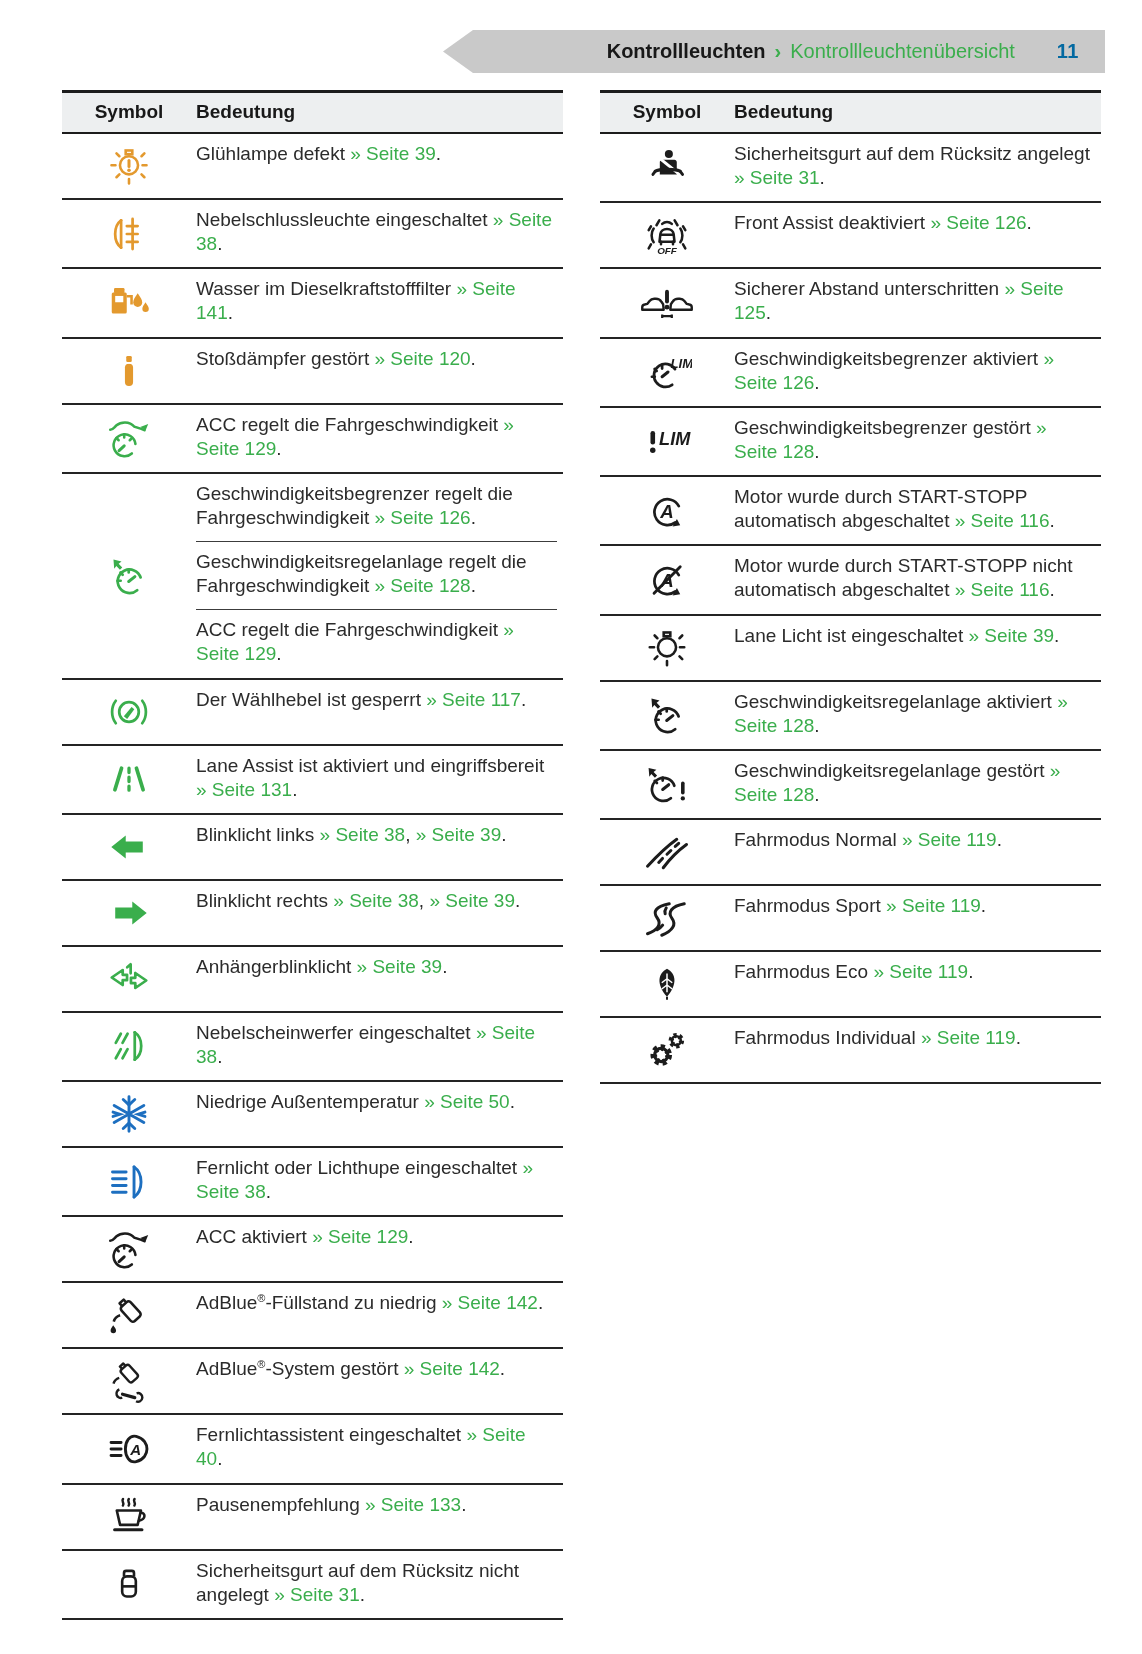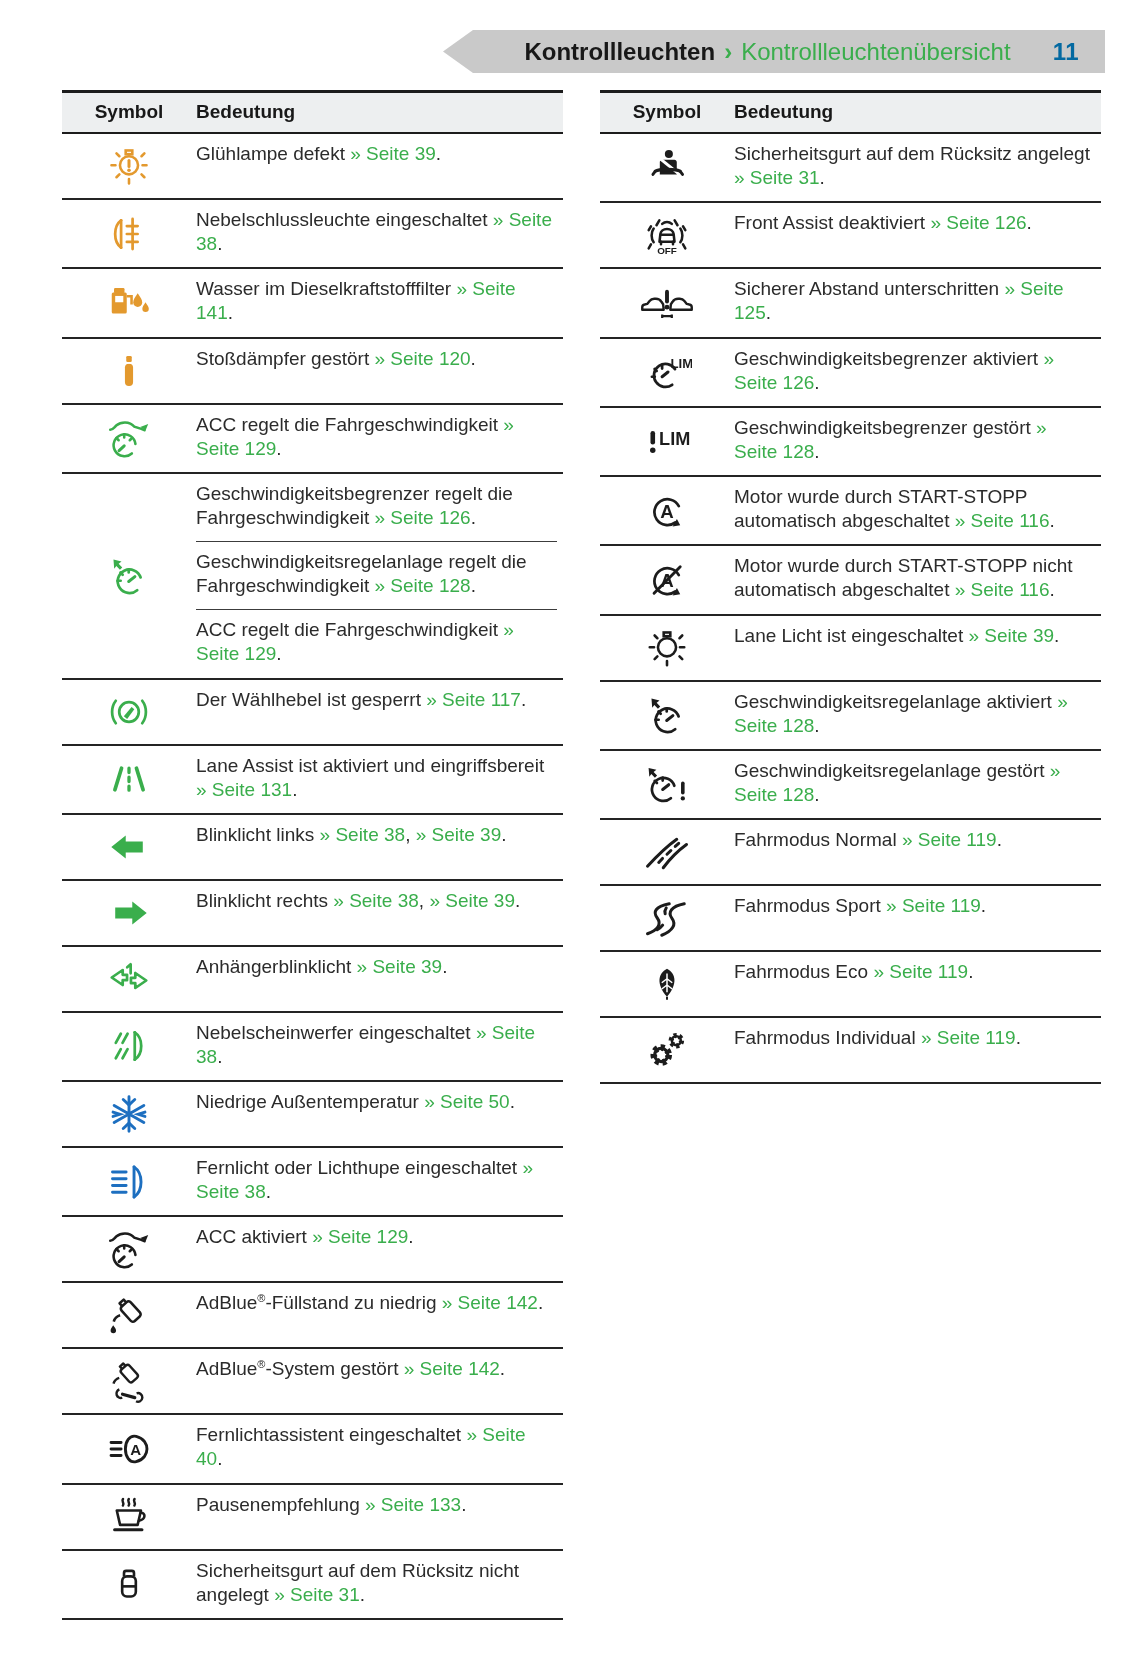--- a/index.html
+++ b/index.html
@@ -9,21 +9,21 @@
     -webkit-font-smoothing:antialiased;
     color:var(--ink,#262626);
   }
   
   .banner{
     position:absolute;left:443px;top:30px;width:662px;height:43px;
     background:var(--banner-bg,#c9c9c9);
     clip-path:polygon(30px 0,100% 0,100% 100%,30px 100%,0 50%);
     display:flex;align-items:center;justify-content:flex-end;
     padding-right:26px;box-sizing:border-box;
-    font-size:24px;white-space:nowrap;
+    font-size:20px;white-space:nowrap;
   }
   .crumb-main{font-weight:bold;color:#181818;}
   .crumb-sep{color:var(--green,#3aae4c);font-weight:bold;margin:0 9px;}
   .crumb-sub{color:var(--green,#3aae4c);}
   .page-num{font-weight:bold;color:#0369a1;margin-left:42px;letter-spacing:.5px;}
 
   
   .tables{position:absolute;left:62px;top:90px;display:flex;gap:37px;align-items:flex-start;}
   .symtable{width:501px;border-top:3px solid #1c1c1c;}
   .thead{
@@ -41,21 +41,21 @@
   }
   .text-cell{flex:1;padding:0 6px 0 0;font-size:19px;line-height:1.27;color:#2b2b2b;}
   .entry{padding:8px 0 11px;}
   .entry:not(:last-child){border-bottom:1.5px solid #3c3c3c;}
   .plink{color:var(--green,#3aae4c);cursor:pointer;}
   sup{font-size:11px;line-height:0;}
   
   .c-orange{color:var(--orange,#e3992e);}
   .c-green{color:var(--green,#3aae4c);}
   .c-blue{color:var(--blue,#1d6fc0);}
-  .c-black{color:#1c1c1c;}
+  .c-black{color:#1c1c1c;font-style:italic;}
   .icon-wrap{display:flex;align-items:center;justify-content:center;}
   svg{display:block;}
 </style>
 </head>
 <body style="--green: #3aae4c; --orange: #e3992e; --blue: #1d6fc0; --banner-bg: #c9c9c9; --header-bg: #edeff0;">
 
 <div class="banner">
   <span class="crumb-main">Kontrollleuchten</span>
   <span class="crumb-sep">›</span>
   <span class="crumb-sub">Kontrollleuchtenübersicht</span>

